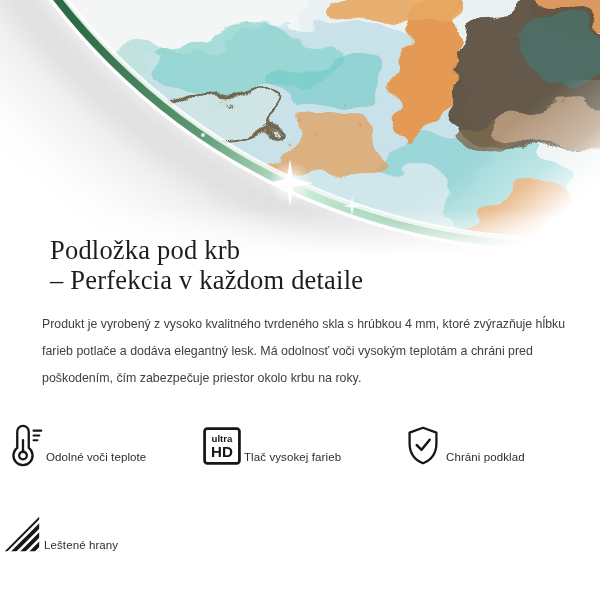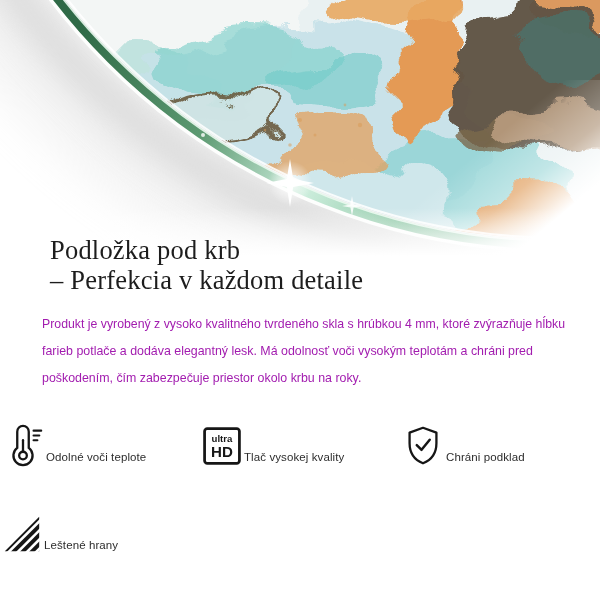--- a/index.html
+++ b/index.html
@@ -2,21 +2,21 @@
 <html><head>
 <meta charset="utf-8">
 <style>
   html,body{margin:0;padding:0;background:#fff;}
   .page{position:relative;width:600px;height:600px;overflow:hidden;background:#fff;
         font-family:"Liberation Sans",sans-serif;}
   .hero{position:absolute;top:0;left:0;width:600px;height:256px;}
   .title{position:absolute;left:42px;top:227px;margin:8px;
          font-family:"Liberation Serif","DejaVu Serif",serif;font-weight:400;
          font-size:26.5px;line-height:30px;color:#1d1d1d;letter-spacing:.2px;}
-  .desc{position:absolute;left:42px;top:311px;color:#a21caf;font-size:12.4px;line-height:27px;}
+  .desc{position:absolute;left:42px;top:311px;color:#404040;font-size:12.4px;line-height:27px;}
   .desc .line{display:block;width:fit-content;white-space:nowrap;}
   .features{position:absolute;left:0;top:402px;width:600px;display:grid;
             grid-template-columns:repeat(3,200px);grid-auto-rows:88px;}
   .feature{display:flex;flex-direction:row;align-items:center;}
   .icon-box{height:52px;display:flex;align-items:center;justify-content:center;}
   .f-label{font-size:11.5px;color:#2d2d2d;margin-top:21px;letter-spacing:.1px;}
   svg{display:block;}
 </style>
 </head>
 <body>
@@ -146,21 +146,21 @@
     </div>
 
     <div class="feature">
       <div class="icon-box">
         <svg width="44" height="44" viewBox="0 0 48 48">
           <rect x="5" y="5" width="38" height="38" rx="3" fill="none" stroke="#161616" stroke-width="3"></rect>
           <text x="24" y="19.5" text-anchor="middle" font-family="Liberation Sans, sans-serif" font-size="10.5" font-weight="700" fill="#161616">ultra</text>
           <text x="24" y="36.5" text-anchor="middle" font-family="Liberation Sans, sans-serif" font-size="16.5" font-weight="700" fill="#161616">HD</text>
         </svg>
       </div>
-      <div class="f-label">Tlač vysokej kvality</div>
+      <div class="f-label">Tlač vysokej farieb</div>
     </div>
 
     <div class="feature">
       <div class="icon-box">
         <svg width="46" height="48" viewBox="0 0 48 48" fill="none" stroke="#161616" stroke-width="2.4" stroke-linecap="round" stroke-linejoin="round">
           <path d="M24 5 L38 10 V21 C38 31.5 32.3 38.6 24 42 C15.7 38.6 10 31.5 10 21 V10 Z"></path>
           <path d="M17.5 23 L22.5 28 L31 17.5" stroke-width="2.6"></path>
         </svg>
       </div>
       <div class="f-label">Chráni podklad</div>

